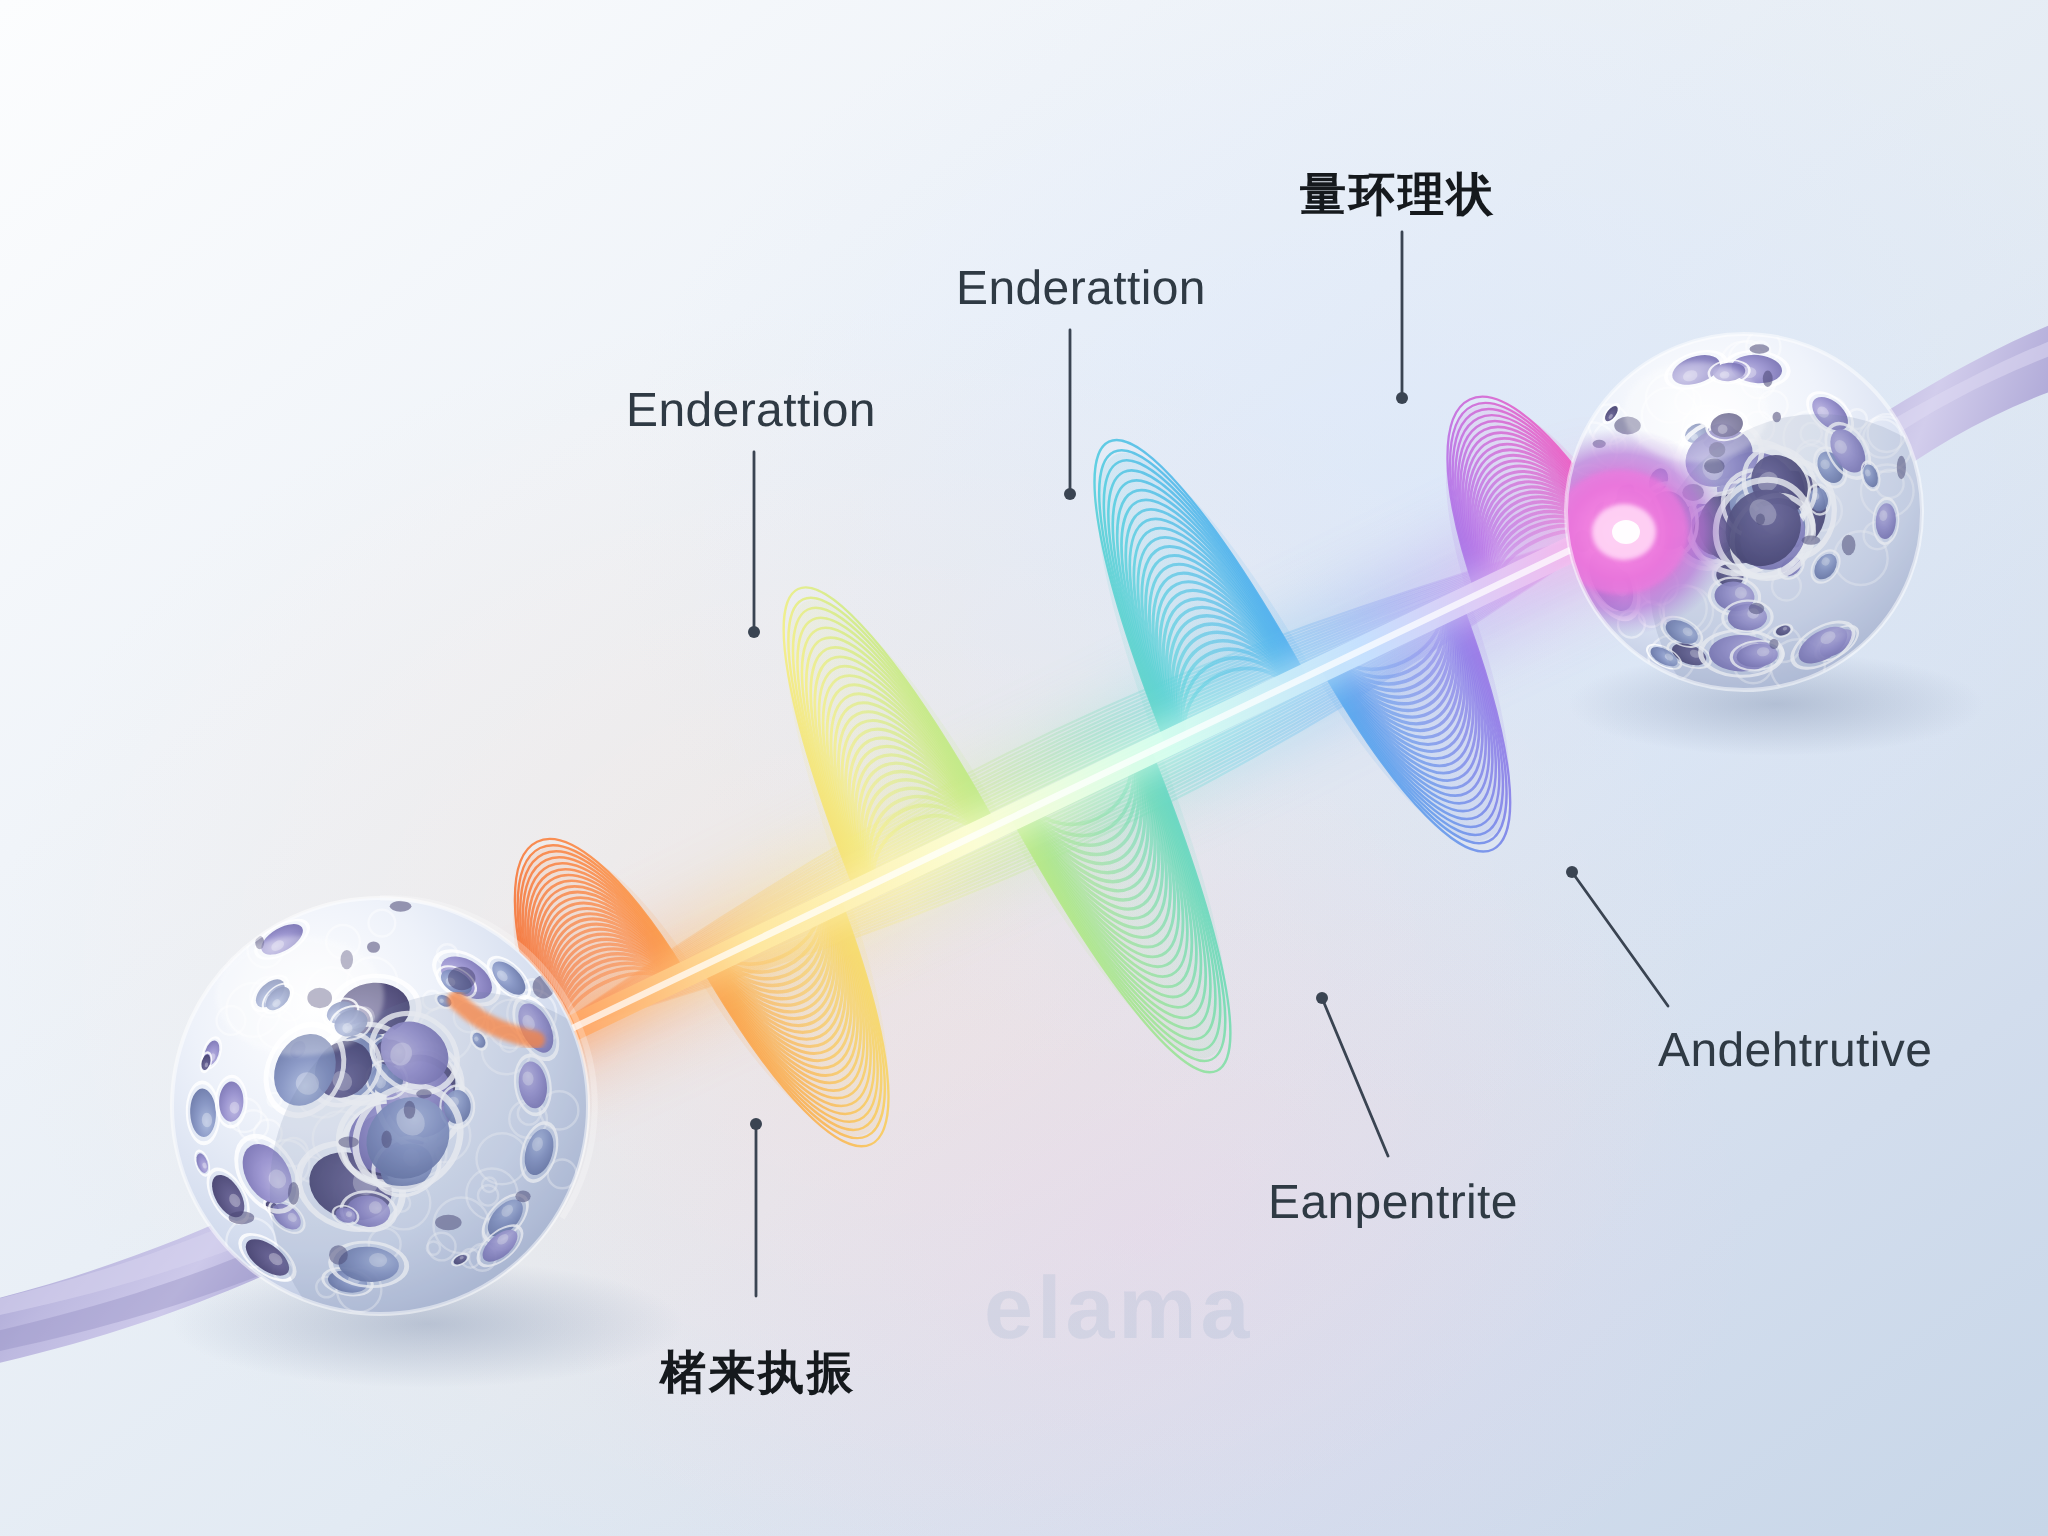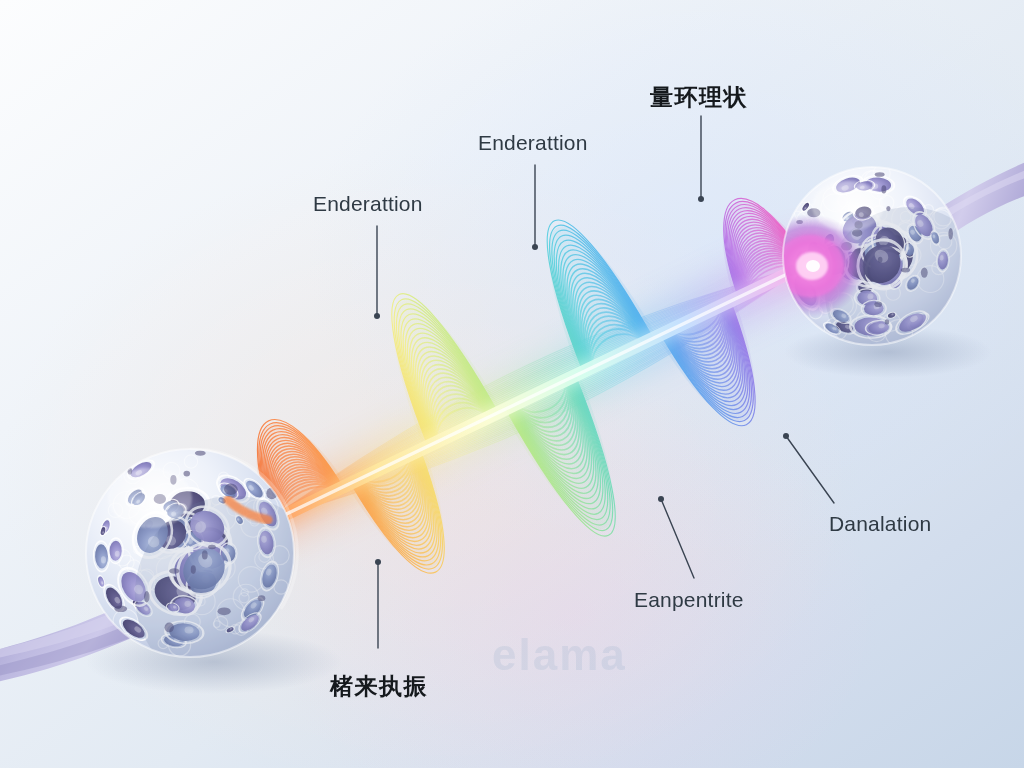--- a/index.html
+++ b/index.html
@@ -25,21 +25,21 @@
     width: 1024px;
     height: 768px;
   }
   .label {
     position: absolute;
     white-space: nowrap;
     pointer-events: auto;
   }
   .label-latin {
     font-family: "Liberation Sans", sans-serif;
-    font-size: 21px;
+    font-size: 24px;
     font-weight: 400;
     color: #2f3a44;
     letter-spacing: 0.2px;
   }
   .label-cjk {
     font-family: "DejaVu Sans", sans-serif;
     font-size: 23px;
     font-weight: 700;
     color: #15191d;
     letter-spacing: 1.5px;
@@ -1129,18 +1129,18 @@
         <circle cx="661" cy="499" r="3" fill="#3a4452"></circle>
         <line x1="378" y1="562" x2="378" y2="648" stroke="#3a4452" stroke-width="1.4" stroke-linecap="round"></line>
         <circle cx="378" cy="562" r="3" fill="#3a4452"></circle>
       </g>
   </svg>
 
   <div id="labels">
       <div class="label label-latin" style="left: 313px; top: 192px;">Enderattion</div>
       <div class="label label-latin" style="left: 478px; top: 131px;">Enderattion</div>
       <div class="label label-cjk" style="left: 650px; top: 82px;">量环理状</div>
-      <div class="label label-latin" style="left: 829px; top: 512px;">Danalation</div>
+      <div class="label label-latin" style="left: 829px; top: 512px;">Andehtrutive</div>
       <div class="label label-latin" style="left: 634px; top: 588px;">Eanpentrite</div>
       <div class="label label-cjk" style="left: 330px; top: 671px; text-align: right;">楮来执振</div>
     </div>
 
 </div>
 
 </body></html>

